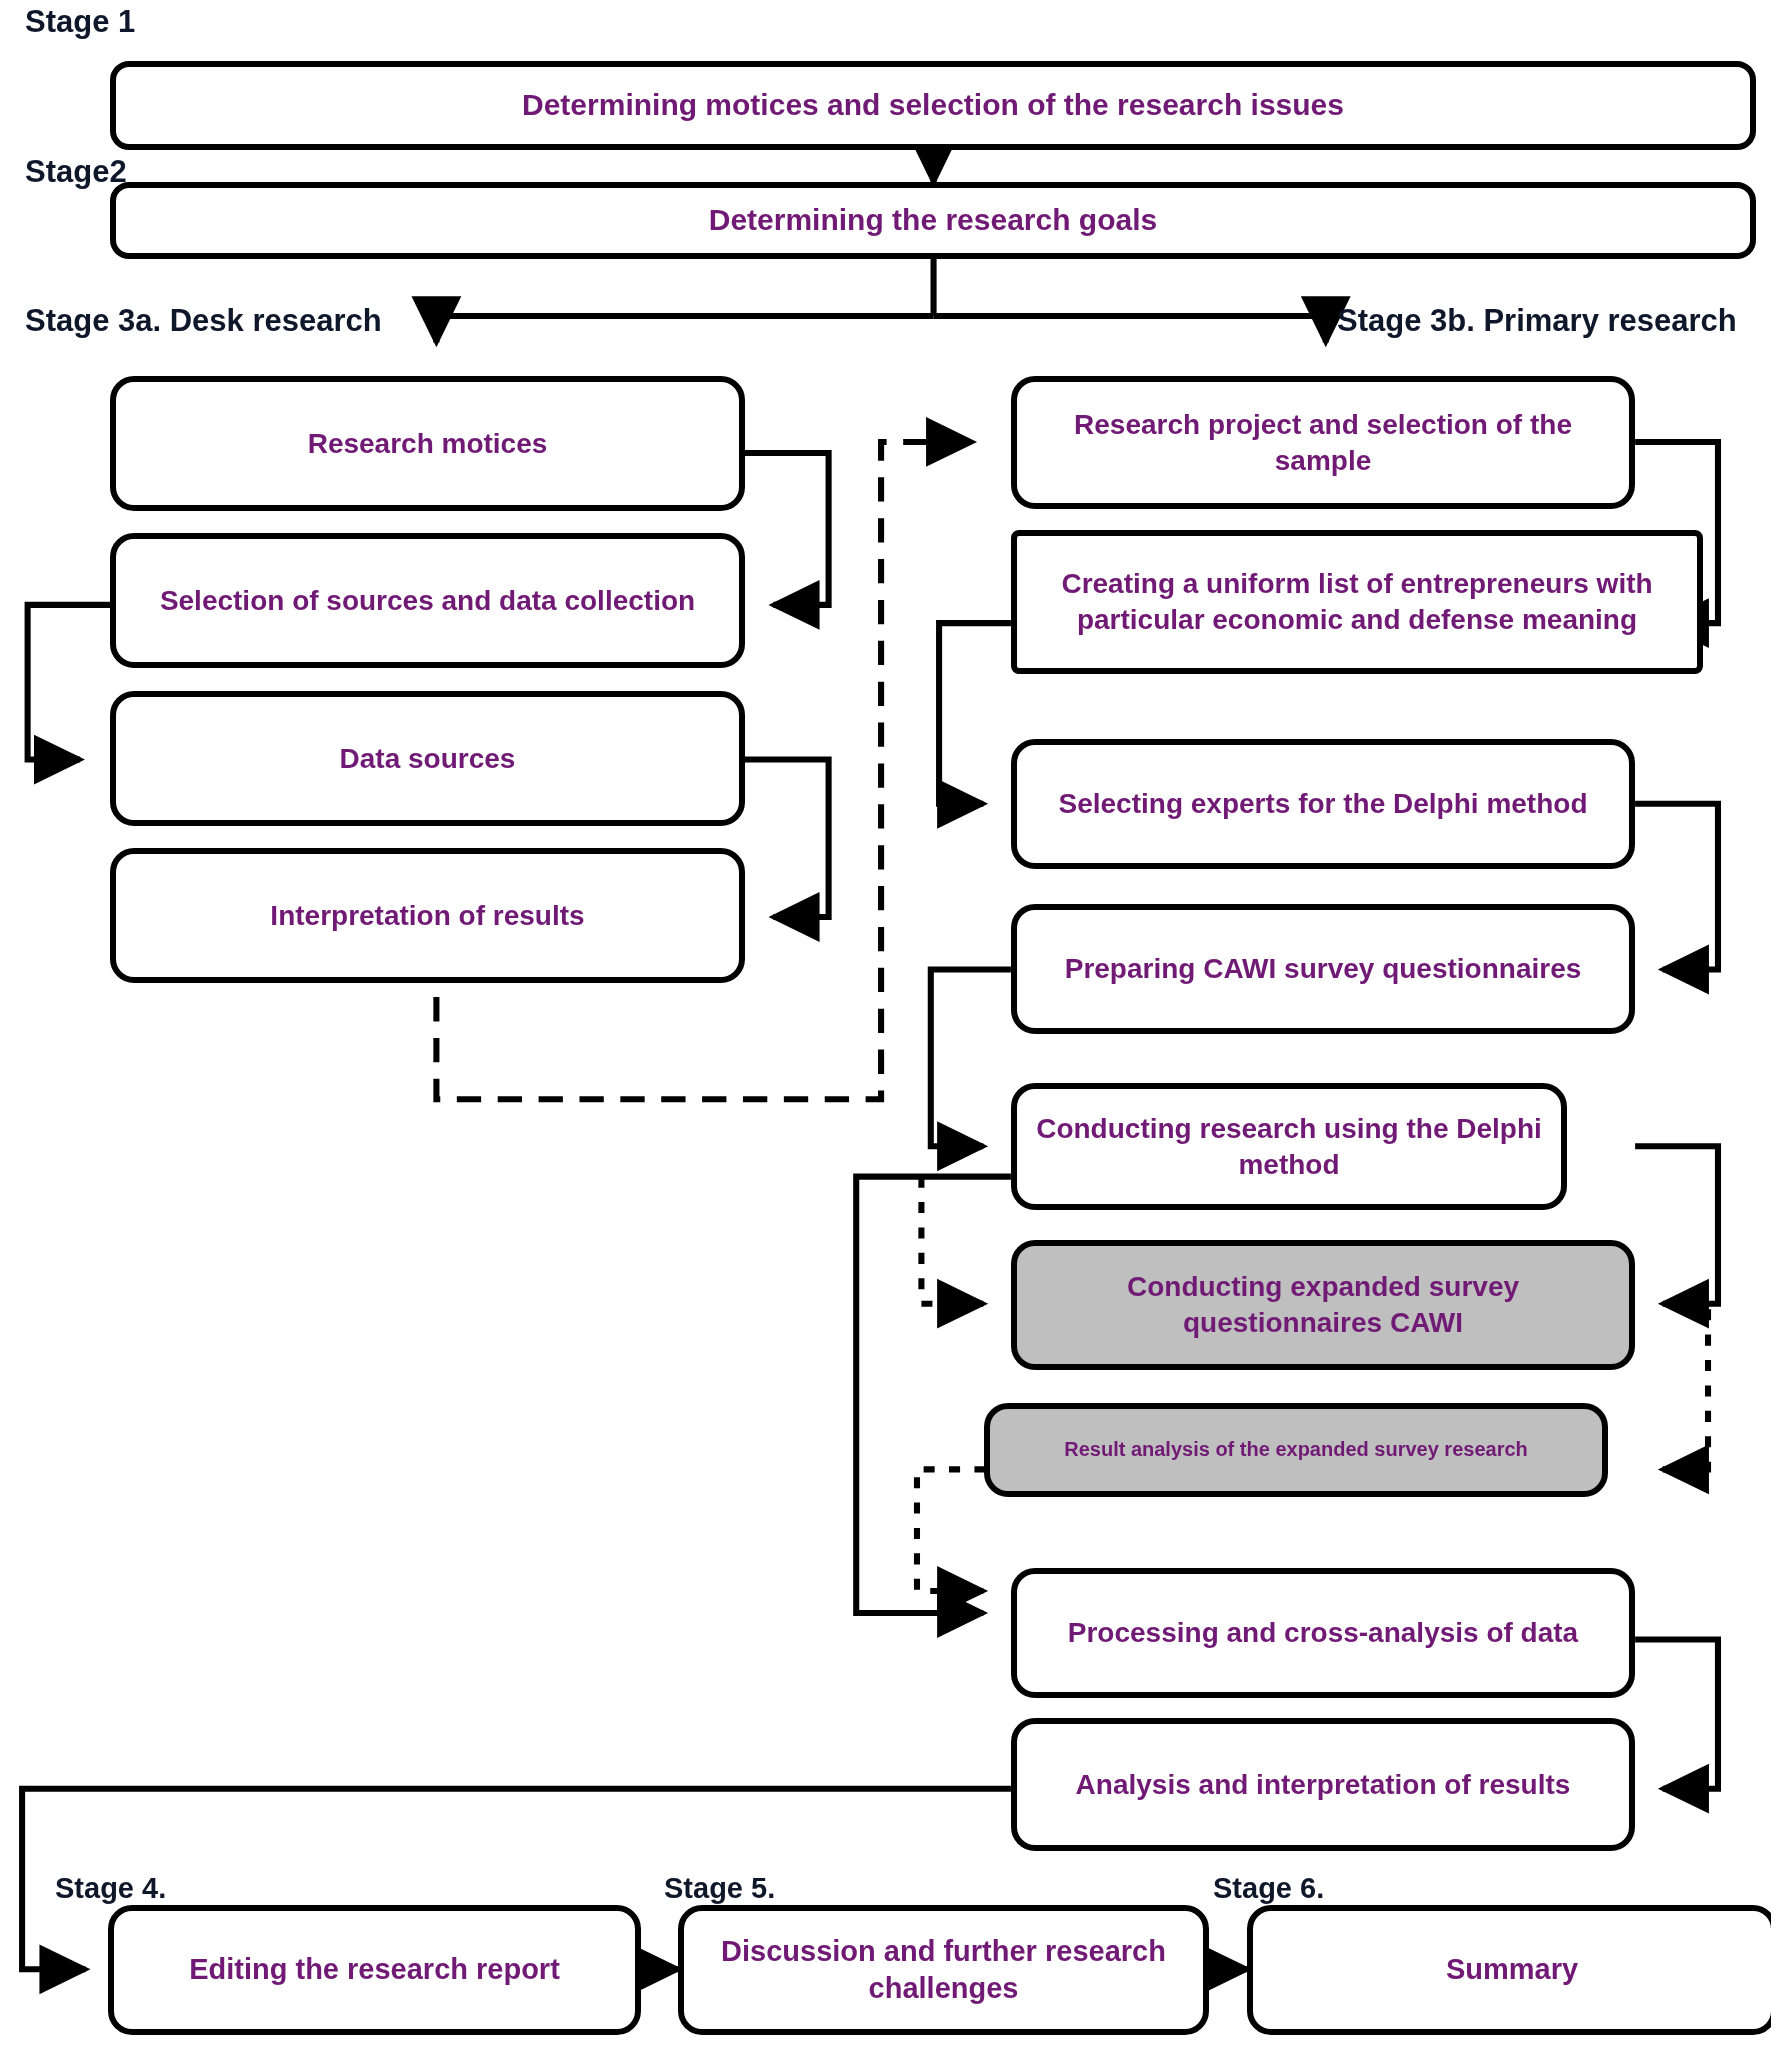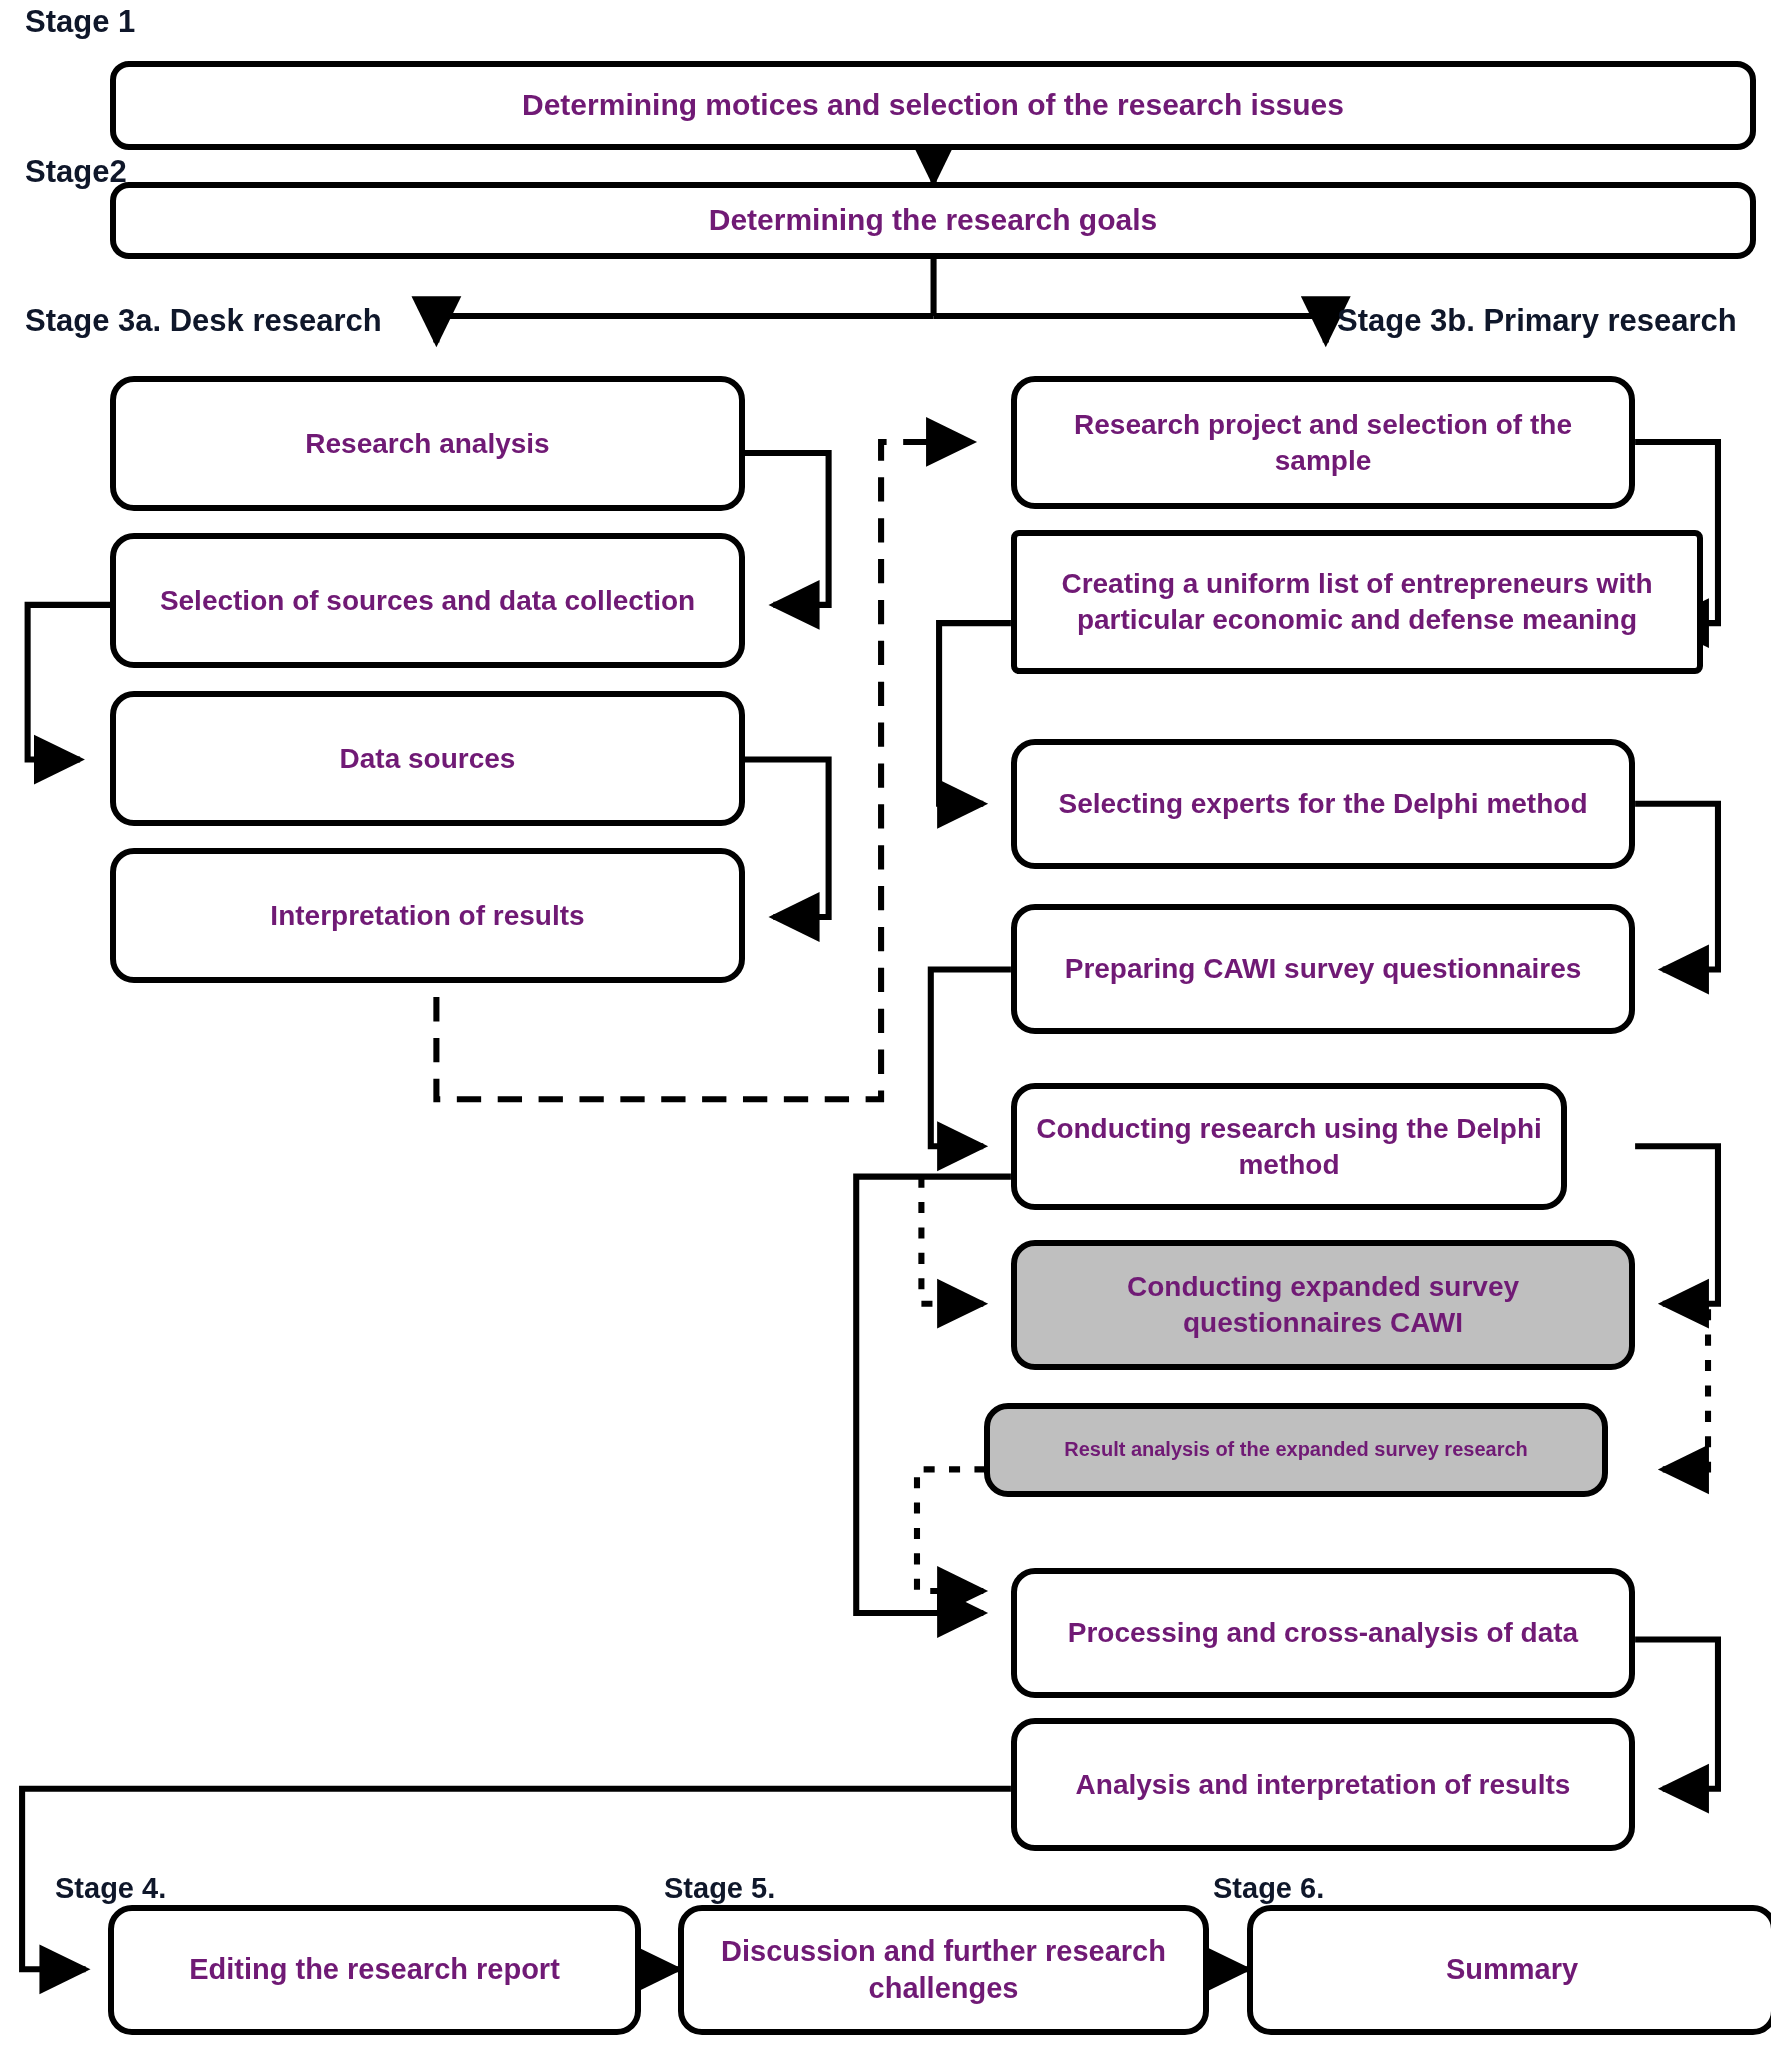--- a/index.html
+++ b/index.html
@@ -105,21 +105,21 @@
   <div class="stage-label" style="left:55px;top:1872px;font-size:29px;">Stage 4.</div>
 
   <div class="stage-label" style="left:642px;top:1872px;font-size:29px;margin-left:22px;">Stage 5.</div>
 
   <div class="stage-label" style="left:1213px;top:1872px;font-size:29px;">Stage 6.</div>
 
   <div class="node wide" style="left:110px;top:61px;width:1646px;height:89px;font-size:30px;">Determining motices and selection of the research issues</div>
 
   <div class="node wide" style="left:110px;top:182px;width:1646px;height:77px;font-size:30px;">Determining the research goals</div>
 
-  <div class="node" style="left:110px;top:376px;width:635px;height:135px;font-size:28px;">Research analysis</div>
+  <div class="node" style="left:110px;top:376px;width:635px;height:135px;font-size:28px;">Research motices</div>
 
   <div class="node" style="left:110px;top:533px;width:635px;height:135px;font-size:28px;">Selection of sources and data collection</div>
 
   <div class="node" style="left:110px;top:691px;width:635px;height:135px;font-size:28px;">Data sources</div>
 
   <div class="node" style="left:110px;top:848px;width:635px;height:135px;font-size:28px;">Interpretation of results</div>
 
   <div class="node" style="left:1011px;top:376px;width:624px;height:133px;font-size:28px;">Research project and selection of the sample</div>
 
   <div class="node" style="left:1011px;top:530px;width:692px;height:144px;font-size:28px;border-radius:8px;">Creating a uniform list of entrepreneurs with particular economic and defense meaning</div>

